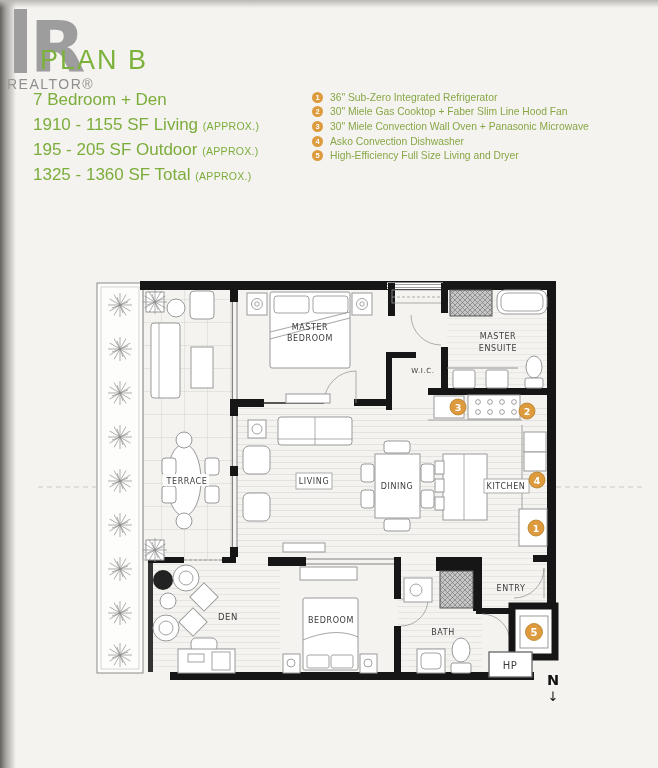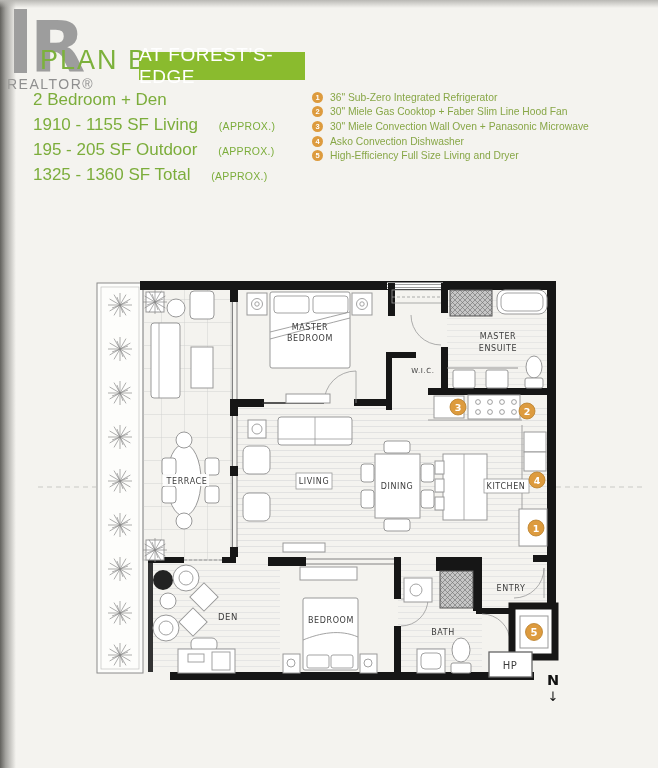--- a/index.html
+++ b/index.html
@@ -18,21 +18,21 @@
   .logo-svg{position:absolute;left:12px;top:4px;}
   .realtor{position:absolute;left:7px;top:76px;font-size:14px;font-weight:500;
     color:#8f8f8f;letter-spacing:1.5px;}
   .plan-title{position:absolute;left:40px;top:45px;font-size:27px;color:#7cb13c;
     letter-spacing:2px;font-weight:500;}
   .banner{position:absolute;left:139px;top:52px;width:166px;height:28px;
     background:#8abb2e;color:#ffffff;font-size:19px;font-weight:500;letter-spacing:0.5px;
     display:flex;align-items:center;justify-content:center;}
   .stats{position:absolute;left:33px;top:88px;color:#7cad3b;}
   .stat{font-size:17px;line-height:23px;white-space:nowrap;}
-  .approx{font-size:10.5px;letter-spacing:0.3px;margin-left:16px;}
+  .approx{font-size:10.5px;letter-spacing:0.3px;}
   .features{position:absolute;left:312px;top:90px;width:346px;}
   .feature-row{display:flex;align-items:center;height:14.6px;}
   .fnum{flex:0 0 11px;width:11px;height:11px;border-radius:50%;background:#dd9b3e;
     color:#fff;font-size:7.5px;font-weight:bold;display:flex;align-items:center;
     justify-content:center;margin-right:7px;}
   .ftext{font-size:10.3px;color:#88a747;white-space:nowrap;}
 
   
   .plan{position:absolute;left:0;top:0;}
   .rl{font-family:"DejaVu Sans","Liberation Sans",sans-serif;fill:#3b3b3b;
@@ -46,24 +46,23 @@
 <body>
 
 <div id="stage">
 
   <svg class="logo-svg" width="84" height="74">
     <rect x="2" y="5" width="13" height="64" fill="#9d9d9d"></rect>
     <text x="18" y="68" font-family="DejaVu Sans, sans-serif" font-size="72" font-weight="bold" fill="#9d9d9d">R</text>
   </svg>
   <div class="realtor">REALTOR®</div>
   <div class="plan-title">PLAN B</div>
-  <div class="banner">AT FOREST’S-EDGE</div>
 
   <div class="stats">
-    <div class="stat"><span>2 Bedroom + Den</span> <span class="approx"></span></div>
+    <div class="stat"><span>7 Bedroom + Den</span> <span class="approx"></span></div>
     <div class="stat"><span>1910 - 1155 SF Living</span> <span class="approx">(APPROX.)</span></div>
     <div class="stat"><span>195 - 205 SF Outdoor</span> <span class="approx">(APPROX.)</span></div>
     <div class="stat"><span>1325 - 1360 SF Total</span> <span class="approx">(APPROX.)</span></div>
   </div>
 
   <div class="features">
     <div class="feature-row">
         <span class="fnum">1</span>
         <span class="ftext">36" Sub-Zero Integrated Refrigerator</span>
       </div>

